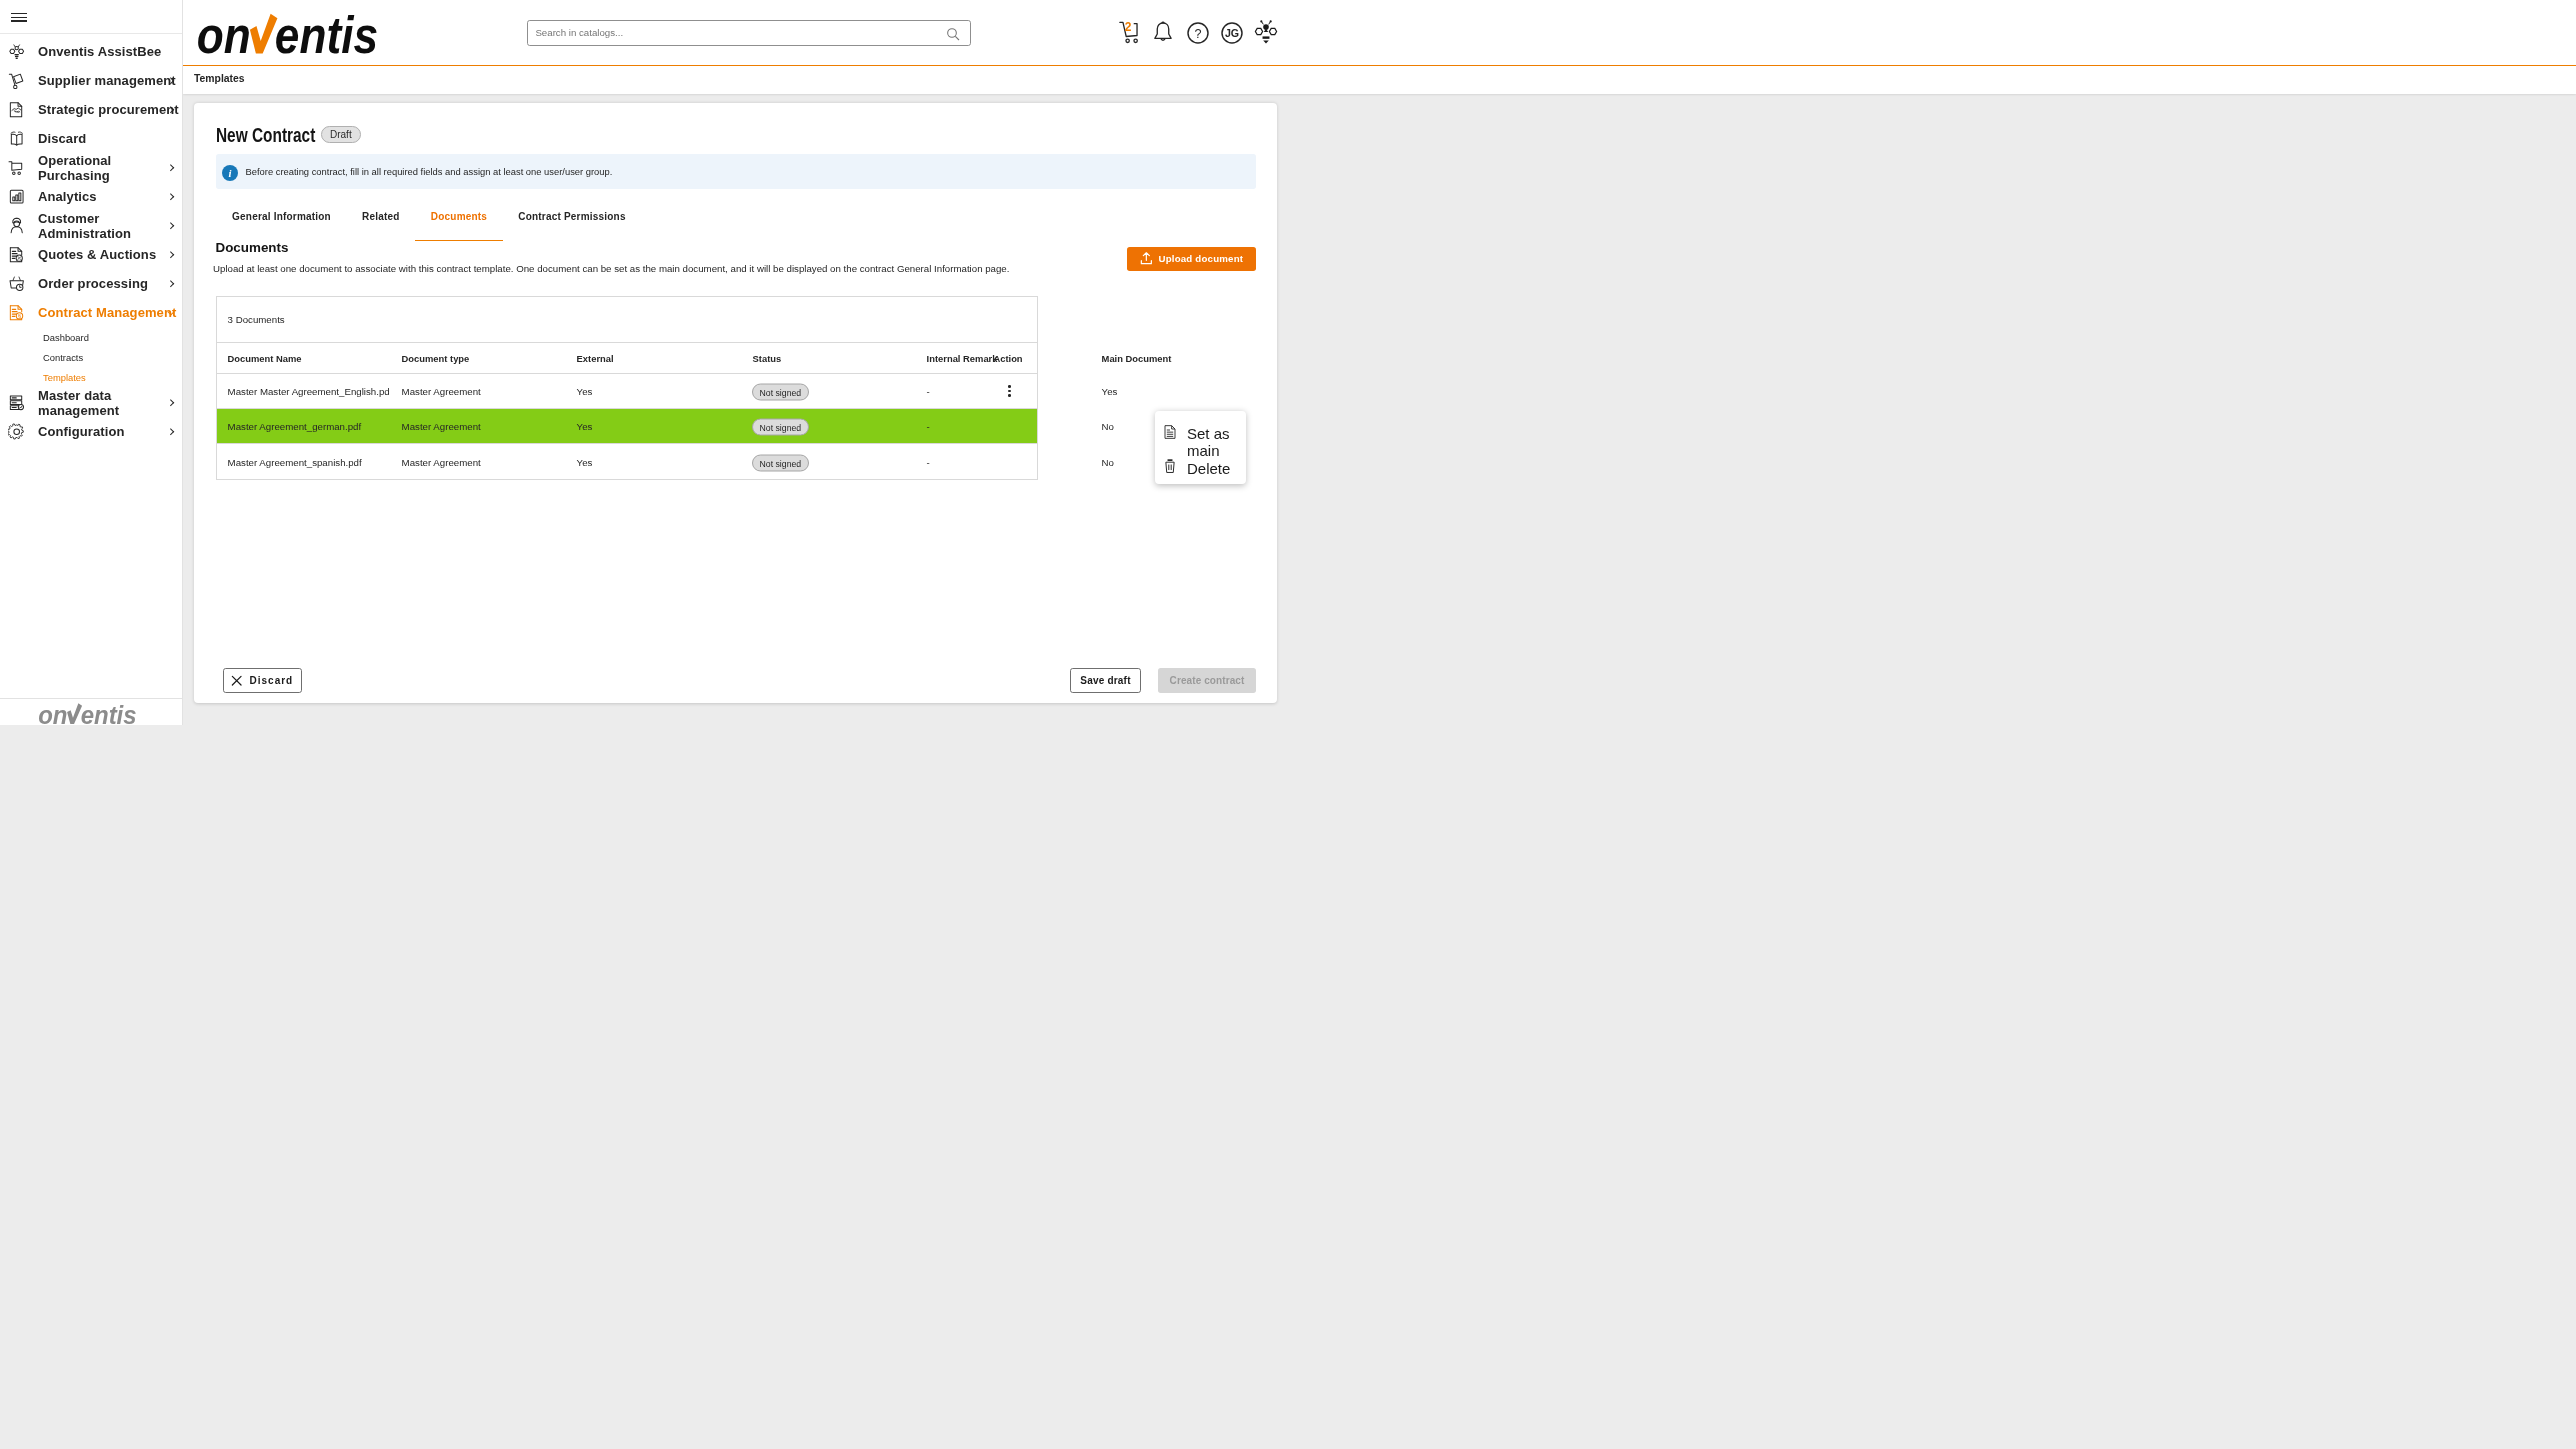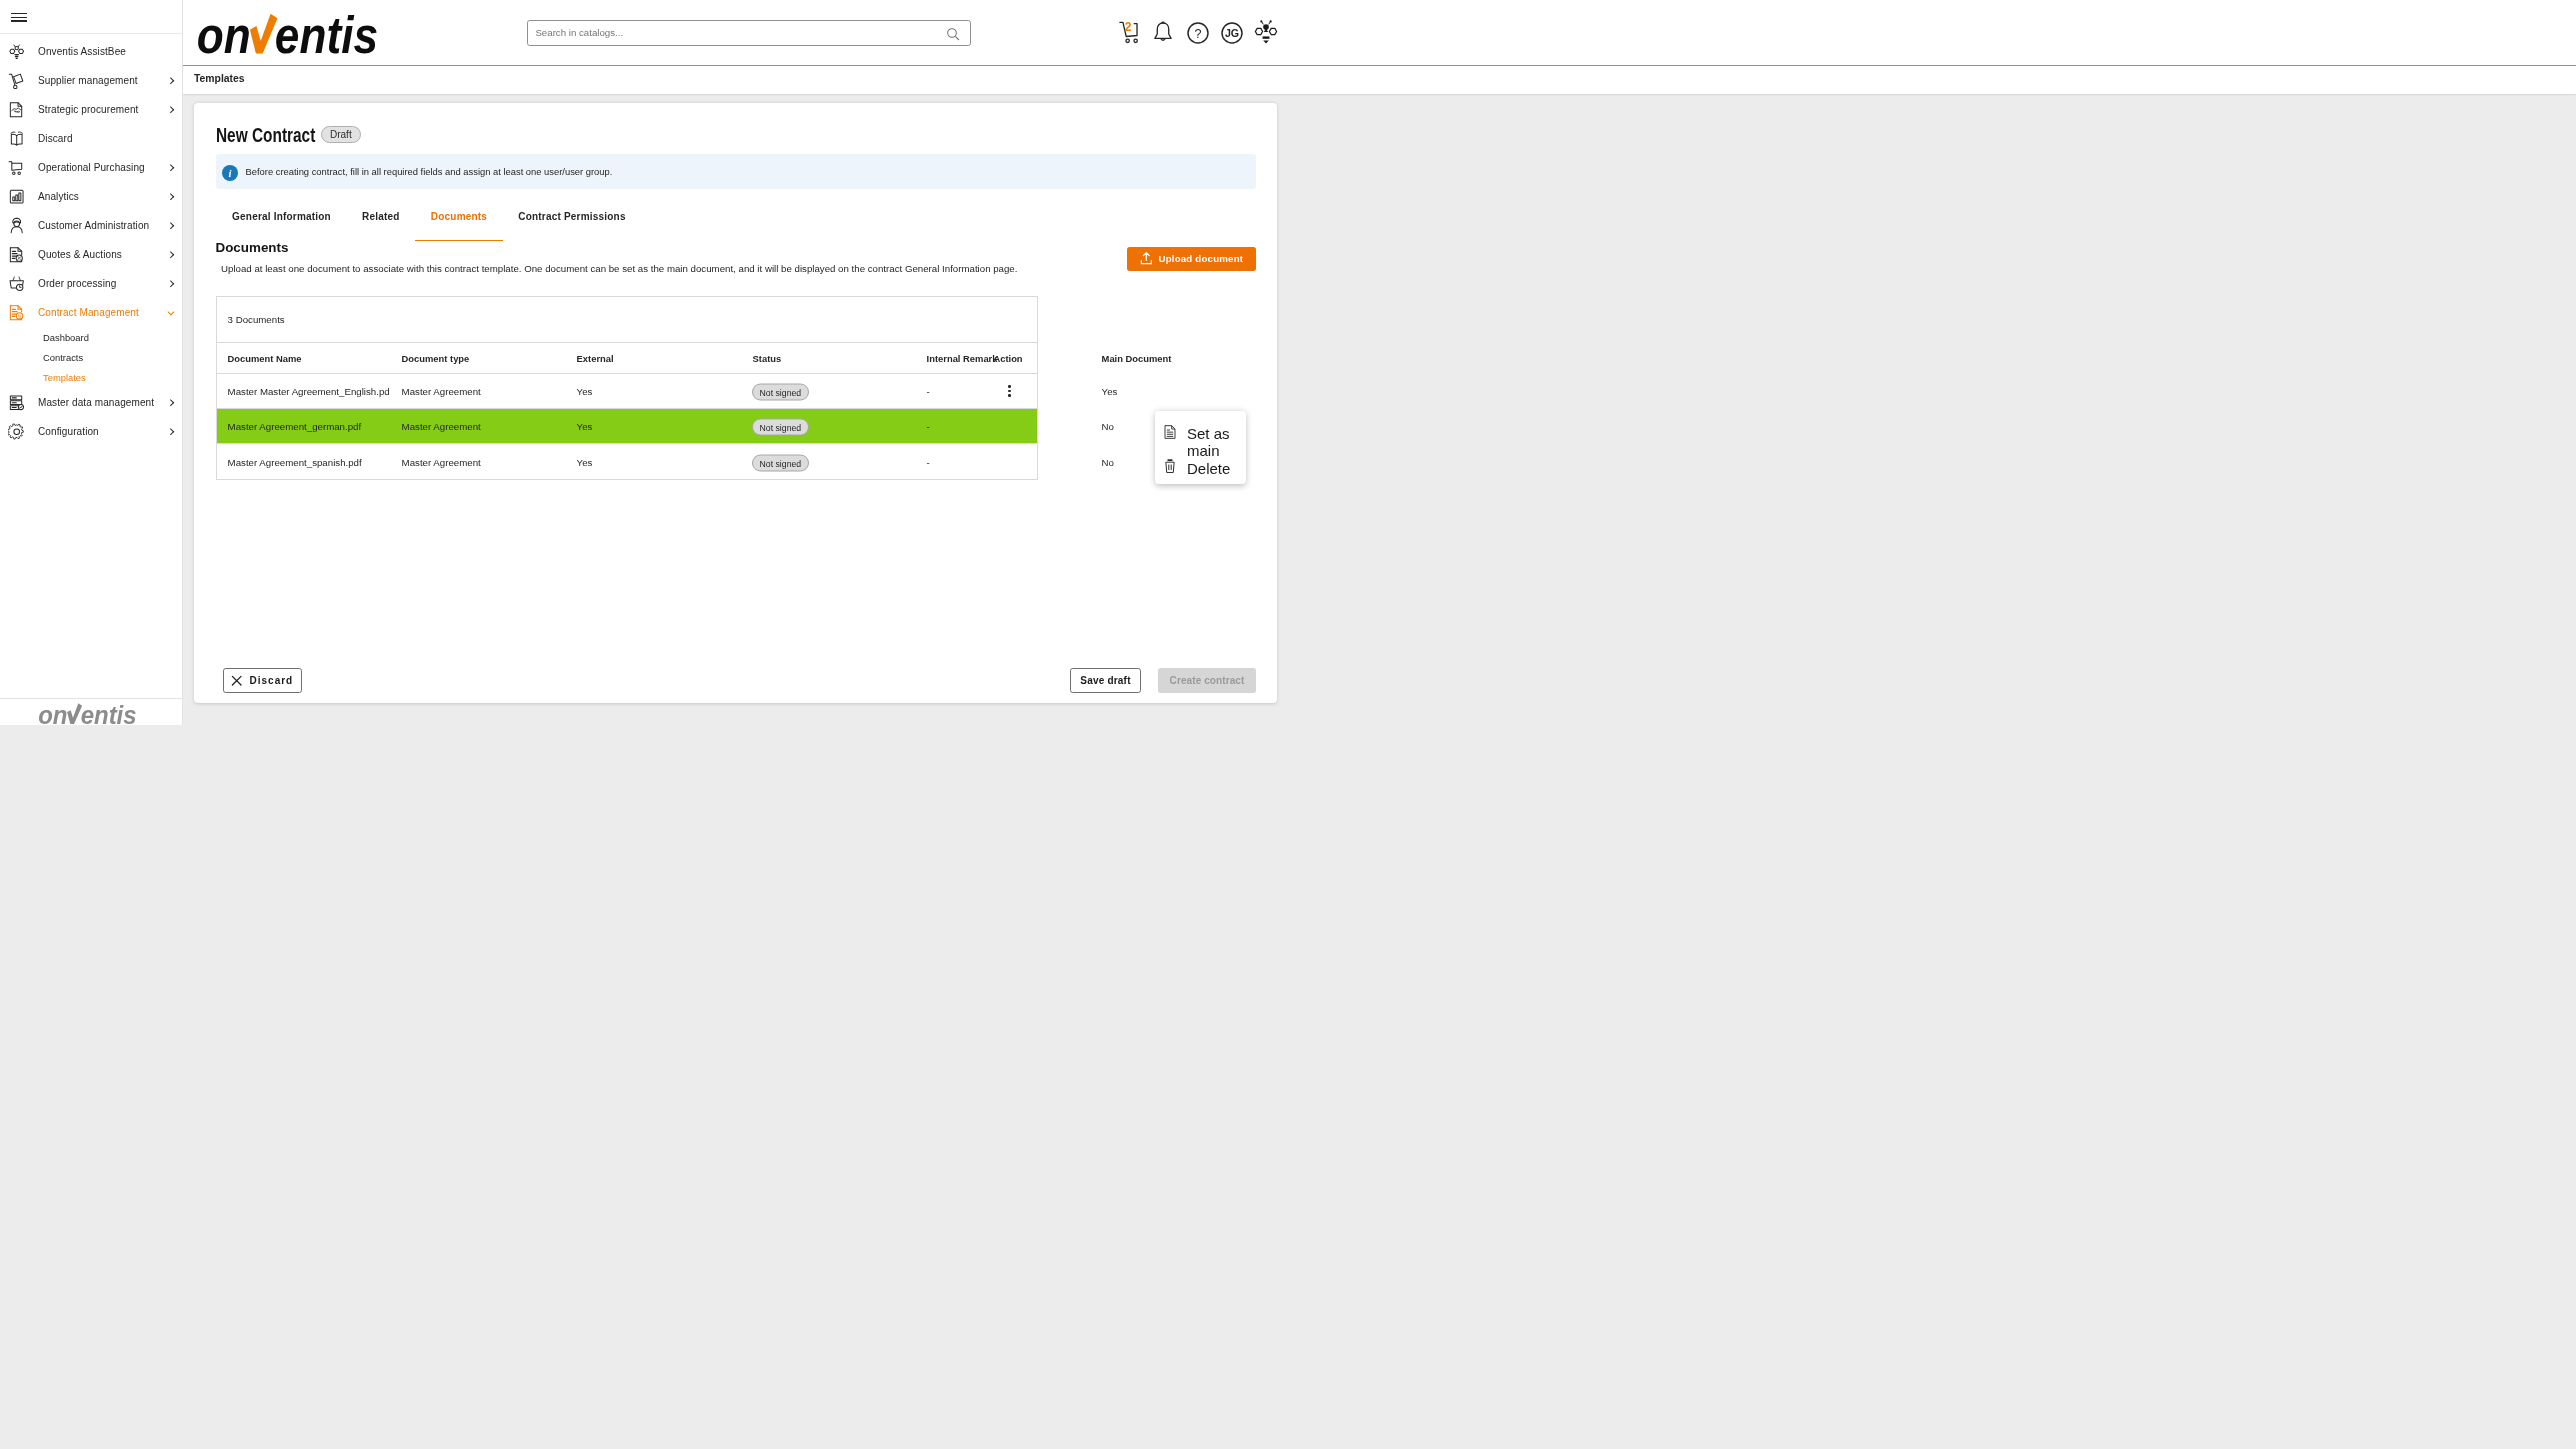--- a/index.html
+++ b/index.html
@@ -7,21 +7,21 @@
   .abs { position:absolute; }
 
   
   #sidebar { position:absolute; left:0; top:0; width:183px; height:725px; background:#fff; border-right:0.7px solid #e2e2e2; z-index:5; }
   #sbhead { position:absolute; left:0; top:0; width:100%; height:34px; border-bottom:0.7px solid #e8e8e8; }
   .burger { position:absolute; left:10.7px; top:12.7px; width:16px; height:9.4px; }
   .burger span { position:absolute; left:0; width:16px; height:1.6px; background:#262626; }
   #menu { position:absolute; top:37px; left:0; width:100%; }
   .mi { position:relative; height:29px; display:flex; align-items:center; }
   .mi .ic { position:absolute; left:8px; width:17.4px; height:17.4px; display:flex; align-items:center; justify-content:center; }
-  .mi .lbl { position:absolute; left:38px; font-size:10px; font-weight:normal; color:#262626; letter-spacing:0.1px; }
+  .mi .lbl { position:absolute; left:38px; font-size:13px; font-weight:bold; color:#262626; letter-spacing:0.1px; }
   .mi .chev { position:absolute; left:168px; top:50%; width:5.4px; height:5.4px; border-right:1.2px solid #262626; border-top:1.2px solid #262626; transform:translateY(-50%) rotate(45deg); }
   .mi.orange .lbl { color:#ee7d00; }
   .mi.orange .chev { border-color:#ee7d00; transform:translateY(-70%) rotate(135deg); left:168px; }
   .sub { position:relative; height:20px; display:flex; align-items:center; }
   .sub .lbl { position:absolute; left:43px; font-size:9.4px; font-weight:normal; color:#262626; }
   .sub.orange .lbl { color:#ee7d00; }
   svg.lic { stroke:#262626; fill:none; stroke-width:1.5; stroke-linecap:round; stroke-linejoin:round; }
   .mi.orange svg.lic { stroke:#ee7d00; }
   #sbfoot { position:absolute; left:0; top:698px; width:100%; height:26px; border-top:0.7px solid #e2e2e2; }
 
@@ -43,21 +43,21 @@
   #banner { position:absolute; left:21.5px; top:51px; width:1040px; height:35px; background:#edf4fb; border-radius:2.7px; }
   #banner .bi { position:absolute; left:6.4px; top:11px; width:16px; height:16px; border-radius:50%; background:#1878b8; color:#fff; font-size:10.7px; font-weight:bold; text-align:center; line-height:16px; font-style:italic; font-family:"Liberation Serif",serif; }
   #banner .bt { position:absolute; left:30px; top:12.2px; font-size:9.4px; color:#262626; }
 
   #tabs { position:absolute; left:22.5px; top:107px; }
   .tab { float:left; padding:0 15.6px; font-size:10px; font-weight:bold; letter-spacing:0.2px; color:#262626; line-height:14.8px; position:relative; }
   .tab.act { color:#ee7100; }
   .tab.act .ul { position:absolute; left:0; right:0; top:30px; height:1.3px; background:#ee7d00; }
 
   .h2 { position:absolute; left:21.5px; top:137px; font-size:13.4px; line-height:15.4px; font-weight:bold; color:#141414; }
-  .desc { position:absolute; left:27px; top:160px; font-size:9.7px; color:#262626; white-space:nowrap; }
+  .desc { position:absolute; left:19px; top:160px; font-size:9.7px; color:#262626; white-space:nowrap; }
   #upbtn { position:absolute; left:933px; top:144px; width:129px; height:23.5px; background:#ee7203; border-radius:2.7px; color:#fff; font-size:9.7px; font-weight:bold; letter-spacing:0.2px; text-align:center; line-height:23.5px; }
 
   
   #tbl { position:absolute; left:21.6px; top:193px; width:822px; border:0.7px solid #d9d9d9; }
   #tbl .cap { height:46px; border-bottom:0.7px solid #d9d9d9; font-size:9.7px; line-height:46px; padding-left:11px; }
   .trow { position:relative; height:35px; border-bottom:0.7px solid #d9d9d9; font-size:9.7px; }
   .trow:last-child { border-bottom:none; }
   .trow.hd { height:31px; font-weight:bold; font-size:9.4px; }
   .trow.alt { background:#84cc16; }
   .c { position:absolute; top:50%; transform:translateY(-50%); white-space:nowrap; }

